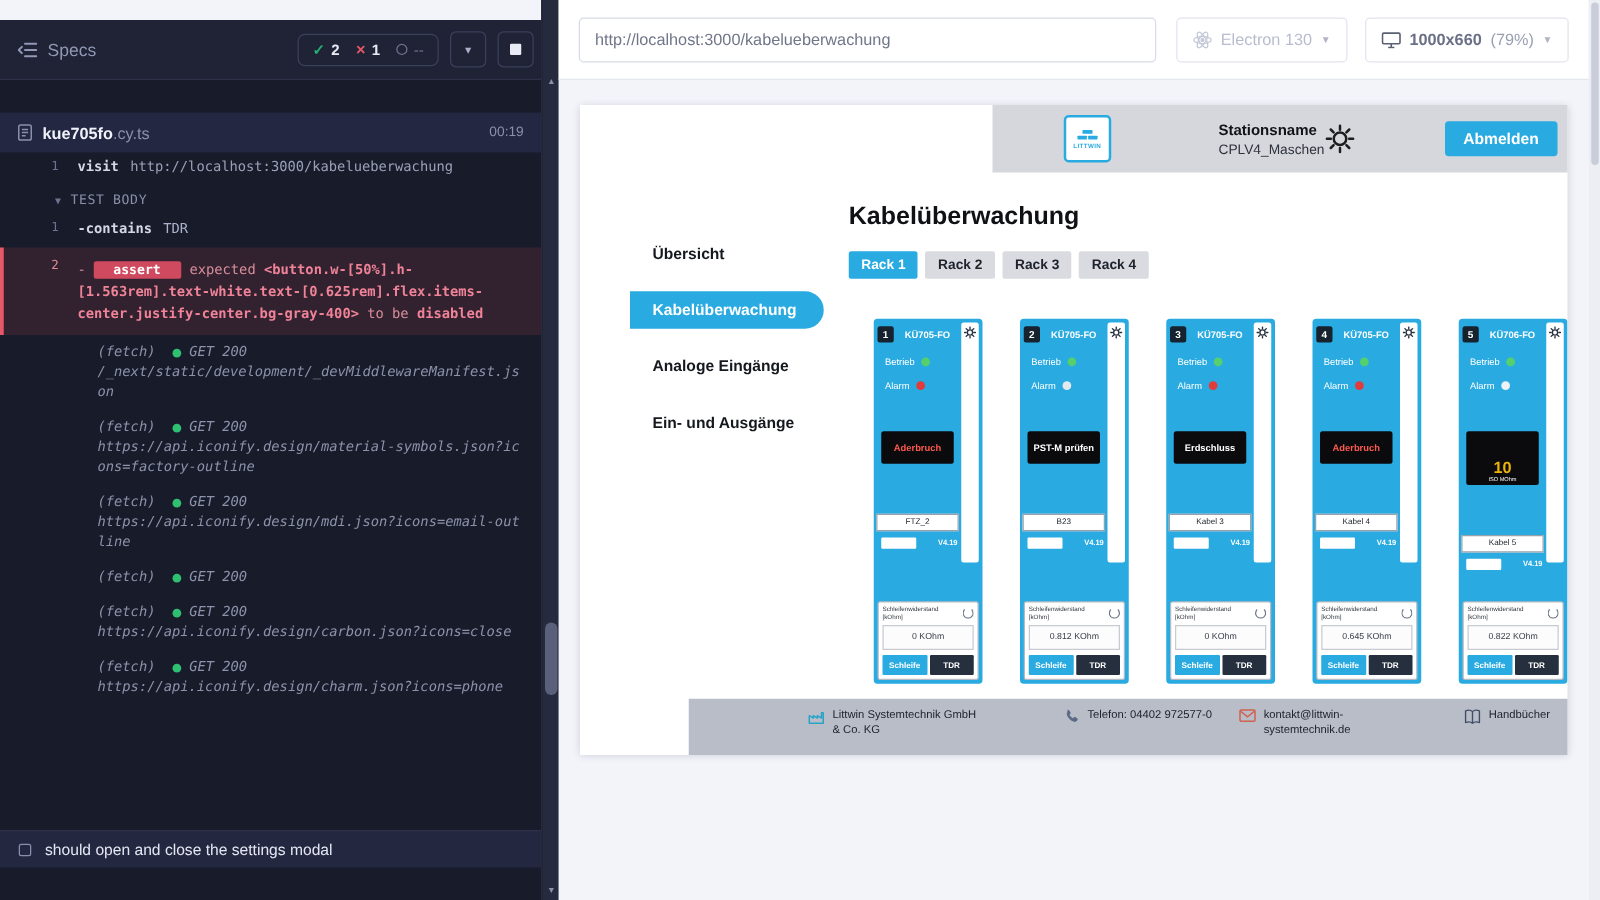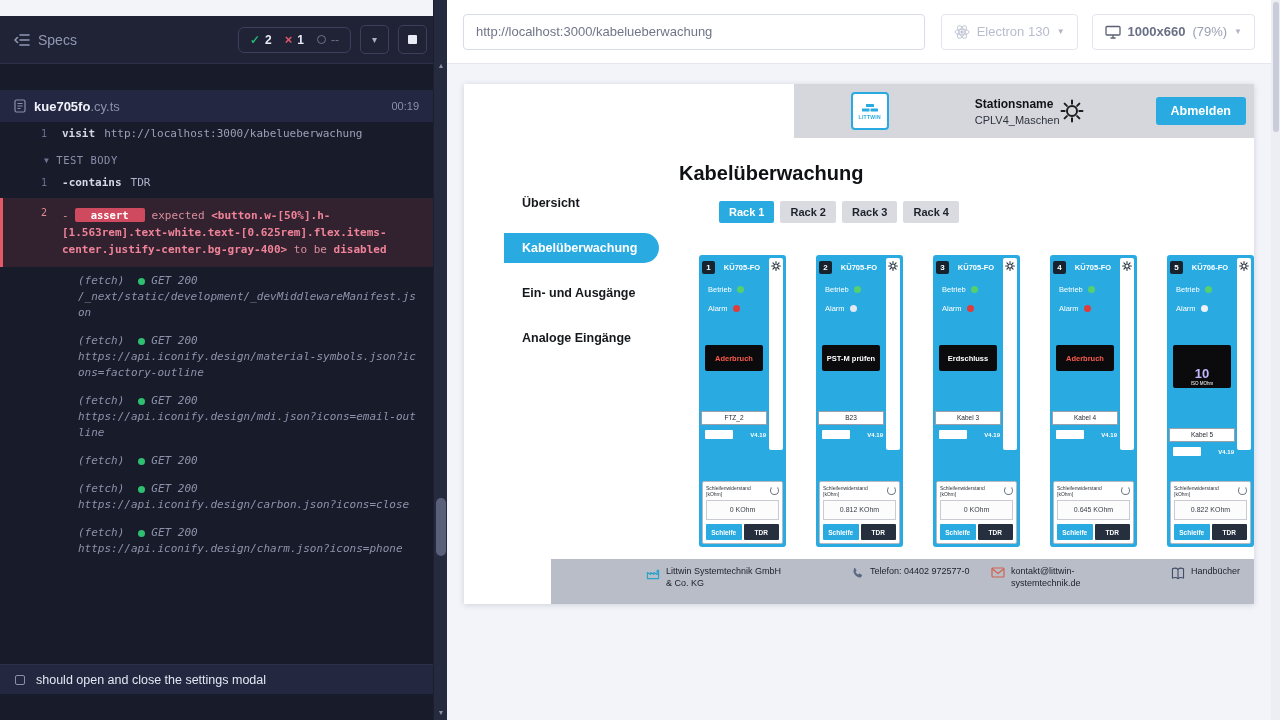--- a/index.html
+++ b/index.html
@@ -78,21 +78,21 @@
   .hdr-gear { margin-left:auto; margin-right:72px; cursor:pointer; display:flex; }
   .logout-btn { background:#29abe2; color:#fff; border:none; border-radius:3px; height:28px; padding:0 15px; font-size:12.5px; font-weight:bold; cursor:pointer; font-family:"Liberation Sans", sans-serif; }
 
   .app-body { flex:1; display:flex; overflow:hidden; }
   .sidebar { width:155px; flex:none; padding-top:50px; background:#fff; }
   .side-item { height:30px; display:flex; align-items:center; padding-left:18px; font-size:12.5px; font-weight:bold; color:#15181d; margin-bottom:15px; cursor:pointer; }
   .side-item.active { background:#29abe2; color:#fff; border-radius:0 15px 15px 0; }
 
   .content { flex:1; padding:24px 0 0 20px; overflow:hidden; }
   .page-title { font-size:20px; color:#0f1115; font-weight:bold; }
-  .tabs { display:flex; gap:6px; margin-top:16px;margin-left:40px; }
+  .tabs { display:flex; gap:6px; margin-top:16px; }
   .tab { height:22px; padding:0 10px; font-size:11px; font-weight:bold; display:flex; align-items:center; background:#d9dbe1; color:#1d222b; border-radius:2px; cursor:pointer; }
   .tab.active { background:#29abe2; color:#fff; }
 
   .cards { display:flex; gap:30px; margin-top:32px; margin-left:20px; }
   .card { width:87px; height:292px; background:#29abe2; border-radius:3px; position:relative; display:flex; flex-direction:column; flex:none; }
   .card-strip { position:absolute; top:3px; right:3px; width:14px; height:192px; background:#fff; border-radius:2px; display:flex; justify-content:center; padding-top:3px; }
   .card-head { height:20px; display:flex; align-items:center; gap:3px; padding:4px 20px 0 3px; }
   .card-num { width:13px; height:13px; background:#16222e; color:#fff; font-size:8px; font-weight:bold; display:flex; align-items:center; justify-content:center; border-radius:2px; flex:none; }
   .card-title { color:#fff; font-size:7.5px; font-weight:bold; flex:1; text-align:center; white-space:nowrap; }
   .card-inner { display:flex; flex-direction:column; flex:1; padding-right:17px; }
@@ -308,22 +308,22 @@
                 <path d="M12 1.5v3.2M12 19.3v3.2M1.5 12h3.2M19.3 12h3.2M4.6 4.6l2.3 2.3M17.1 17.1l2.3 2.3M19.4 4.6l-2.3 2.3M6.9 17.1l-2.3 2.3"></path>
               </svg>
           </span>
           <button class="logout-btn">Abmelden</button>
         </div>
 
         <div class="app-body">
           <div class="sidebar">
             <div class="side-item">Übersicht</div>
             <div class="side-item active">Kabelüberwachung</div>
+            <div class="side-item">Analoge Eingänge</div>
             <div class="side-item">Ein- und Ausgänge</div>
-            <div class="side-item">Analoge Eingänge</div>
           </div>
 
           <div class="content">
             <div class="page-title">Kabelüberwachung</div>
 
             <div class="tabs">
               <div class="tab active">Rack 1</div>
               <div class="tab">Rack 2</div>
               <div class="tab">Rack 3</div>
               <div class="tab">Rack 4</div>
@@ -513,21 +513,21 @@
                 <div class="card-inner">
                   <div class="led-row">
                       <span class="led-label">Betrieb</span>
                       <span class="led" style="background: rgb(85, 208, 108);"></span>
                     </div>
                   <div class="led-row">
                       <span class="led-label">Alarm</span>
                       <span class="led" style="background: rgb(238, 242, 247);"></span>
                     </div>
                   <div class="status-box">
-                    <span class="status-big" style="color: #c4b5fd; margin-top: 20px;">10</span>
+                    <span class="status-big" style="color: #eab308; margin-top: 20px;">10</span>
                     <span class="status-sub">ISO MOhm</span>
                   </div>
                   <div class="cable-label">Kabel 5</div>
                   <div class="version-row">
                       <span class="mini-box"></span>
                       <span class="version">V4.19</span>
                     </div>
                 </div>
                 <div class="meas">
                   <div class="meas-top">

